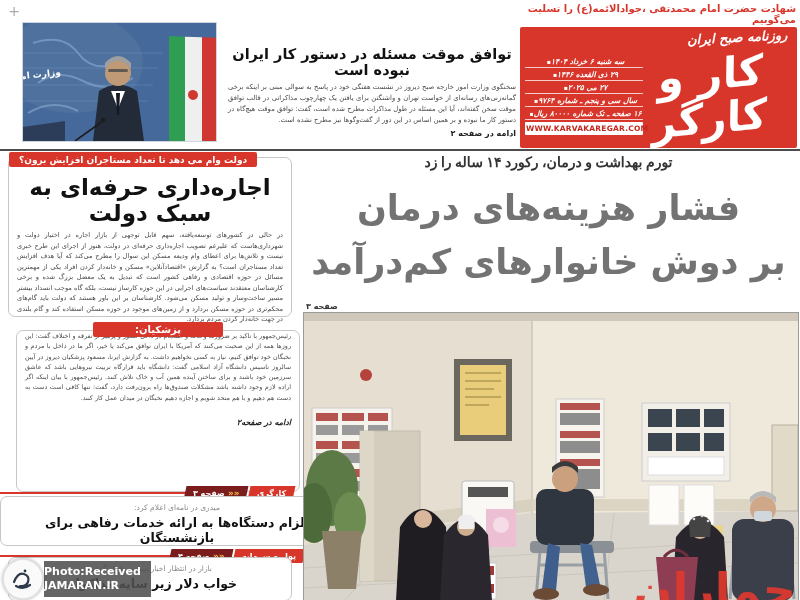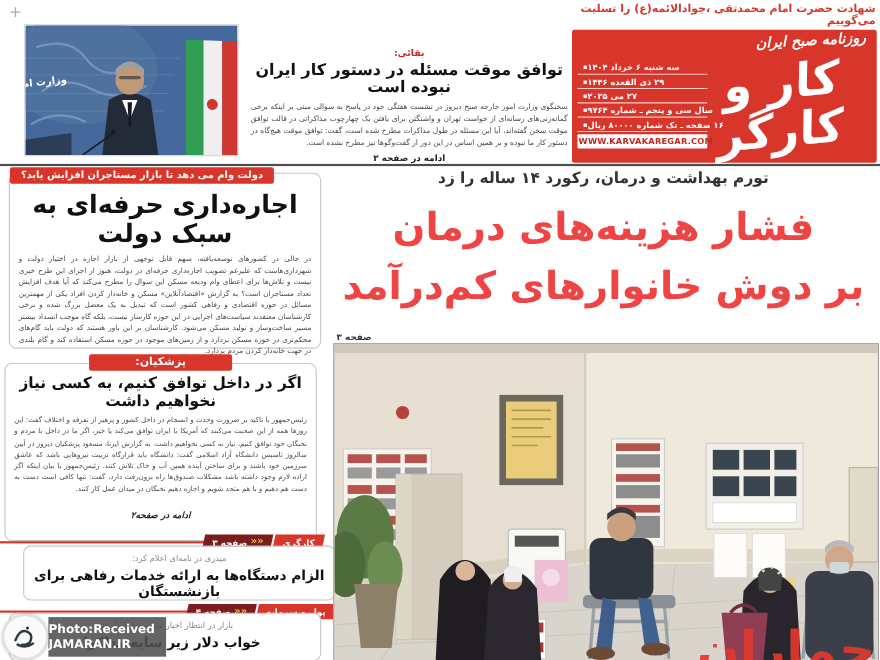--- a/index.html
+++ b/index.html
@@ -14,74 +14,74 @@
   
   .cropmark{top:4px;left:6px;width:14px;height:14px;color:#aaa;font-size:14px;line-height:14px;}
 
   
   .masthead{top:27px;left:520px;width:277px;height:121px;background:#d8362b;border-radius:2px;}
   .tagline{top:3px;right:10px;color:#fff;font-size:13px;font-style:italic;font-weight:bold;
            transform:rotate(-3deg);}
   .logo{top:26px;right:2px;width:170px;color:#fff;font-size:42px;font-weight:bold;line-height:1.05;
         text-align:center;transform:rotate(-5deg) skewX(-6deg);letter-spacing:-2px;}
   .info-col{top:28px;left:5px;width:118px;}
-  .info-line{display:flex;flex-direction:row-reverse;align-items:center;justify-content:flex-start;
+  .info-line{display:flex;flex-direction:row-reverse;align-items:center;justify-content:center;
              border-bottom:1px solid rgba(255,255,255,.75);padding:1.5px 2px;color:#fff;
-             font-size:7.5px;font-weight:bold;white-space:nowrap;}
+             font-size:7.5px;font-weight:bold;white-space:nowrap;font-style:italic;}
   .info-line .blt{font-size:6px;margin-left:3px;}
   .site-strip{margin-top:2px;background:#fff;color:#c4271d;font-size:7.5px;font-weight:bold;
               text-align:center;padding:2px 1px;border-radius:1px;direction:ltr;letter-spacing:.2px;}
 
   
   .spox{top:22px;left:22px;width:193px;height:118px;border:1px solid #cfd6e0;overflow:hidden;}
 
   
   .baghaei{top:44px;left:228px;width:288px;height:104px;}
   .kicker-sm{text-align:center;color:#c4271d;font-size:8.5px;font-weight:bold;}
   .baghaei h2{margin:2px 0 4px;text-align:center;font-size:14.5px;color:#111;}
   .body-txt{font-size:6.8px;color:#4a4a4a;text-align:justify;line-height:1.6;margin:0;}
-  .cont{font-size:8px;font-weight:bold;color:#222;text-align:center;margin-top:3px;}
+  .cont{font-size:8px;font-weight:bold;color:#222;text-align:right;margin-top:3px;}
 
   
   .divider{top:149px;left:0;width:800px;height:2px;background:#4d4d4d;}
 
   
   .nbox{border:1px solid #c6c6c6;border-radius:7px;background:#fff;}
   .rent{top:157px;left:8px;width:282px;height:158px;}
   .rent-kicker{top:-6px;left:0px;background:#d8362b;color:#fff;font-size:9px;font-weight:bold;
                padding:2.5px 10px;border-radius:2px;white-space:nowrap;}
   .rent h2{margin:16px 6px 4px;text-align:center;font-size:23px;color:#111;}
   .rent .body-txt{margin:0 8px;font-size:6.6px;}
   .rent .cont{margin:4px 8px 0;}
 
   
   .health{top:152px;left:300px;width:497px;height:158px;text-align:center;}
-  .health-kicker{font-size:14px;color:#333;font-weight:bold;margin-top:2px;}
-  .health h1{margin:10px 0 0;font-size:35px;line-height:1.55;color:#ef4444;font-weight:bold;}
+  .health-kicker{font-size:14px;color:#333;font-weight:bold;margin-top:2px;font-family:Liberation Serif, serif;}
+  .health h1{margin:10px 0 0;font-size:35px;line-height:1.55;color:#737373;font-weight:bold;}
   .health-pageref{position:absolute;left:6px;bottom:-1px;font-size:8px;font-weight:bold;color:#333;}
 
   
-  .pez{top:330px;left:4px;width:282px;height:160px;}
+  .pez{top:330px;left:16px;width:282px;height:160px;}
   .pez-kicker{top:-9px;left:50%;transform:translateX(-50%);background:#d8362b;color:#fff;
               font-size:10px;font-weight:bold;padding:2px 42px;border-radius:2px;white-space:nowrap;}
   .pez h2{margin:10px 6px 4px;text-align:center;font-size:14px;color:#111;}
   .pez .body-txt{margin:0 8px;font-size:6.4px;}
   .pez .cont{margin:15px 8px 0;font-style:italic;}
 
   
   .sec-line{height:2px;background:#d8362b;}
   .sec-tab{display:flex;flex-direction:row;align-items:stretch;position:absolute;height:14px;}
   .sec-name{background:#d8362b;color:#fff;font-size:8px;font-weight:bold;padding:1px 8px;
             display:flex;align-items:center;transform:skewX(-12deg);}
   .sec-page{background:#7c1d1d;color:#fff;font-size:8px;font-weight:bold;padding:1px 8px;
             display:flex;align-items:center;gap:3px;transform:skewX(-12deg);margin-right:2px;}
   .sec-page .chev{color:#f2c14e;font-weight:bold;font-size:9px;}
   .unskew{transform:skewX(12deg);display:inline-block;}
 
-  .labor-box{top:496px;left:21px;width:282px;height:48px;}
+  .labor-box{top:496px;left:0;width:282px;height:48px;padding-left:35px;}
   .minor-kicker{text-align:center;color:#8a8a8a;font-size:7.5px;margin-top:6px;}
   .minor-head{text-align:center;color:#111;font-size:12.5px;font-weight:bold;margin-top:3px;}
 
   .money-box{top:557px;left:8px;width:282px;height:42px;overflow:hidden;}
 
   
   .hospital{top:312px;left:303px;width:494px;height:288px;border:1px solid #9a9a9a;overflow:hidden;background:#e9e3d6;}
   .jamaran-red{position:absolute;right:2px;bottom:-16px;color:#e0392e;font-size:46px;font-weight:bold;
                letter-spacing:4px;opacity:.92;}
 
@@ -124,21 +124,20 @@
         <path d="M82,46 Q95,30 108,46 L108,40 Q95,26 82,40 Z" fill="#9f9f9f"></path>
         <rect x="85" y="46" width="20" height="3" rx="1.5" fill="#4a4a4a" opacity=".8"></rect>
       </g>
       <path d="M52,118 L80,98" stroke="#1d1d1d" stroke-width="1.6"></path>
       <circle cx="80" cy="97" r="2.2" fill="#1d1d1d"></circle>
       <polygon points="0,104 42,98 42,118 0,118" fill="#2c3d59"></polygon>
     </svg>
   </div>
 
   <div class="abs baghaei">
-    <div class="kicker-sm">بقائی:</div>
     <h2>توافق موقت مسئله در دستور کار ایران نبوده است</h2>
     <p class="body-txt">سخنگوی وزارت امور خارجه صبح دیروز در نشست هفتگی خود در پاسخ به سوالی مبنی بر اینکه برخی گمانه‌زنی‌های رسانه‌ای از خواست تهران و واشنگتن برای یافتن یک چهارچوب مذاکراتی در قالب توافق موقت سخن گفته‌اند، آیا این مسئله در طول مذاکرات مطرح شده است، گفت: توافق موقت هیچ‌گاه در دستور کار ما نبوده و بر همین اساس در این دور از گفت‌وگوها نیز مطرح نشده است.</p>
     <div class="cont">ادامه در صفحه ۲</div>
   </div>
 
   <div class="abs masthead">
     <div class="abs tagline">روزنامه صبح ایران</div>
     <div class="abs logo">کار و کارگر</div>
     <div class="abs info-col">
       <div class="info-line">
@@ -161,38 +160,37 @@
         <span class="blt">▪</span>
         <span>۱۶ صفحه ـ تک شماره ۸۰۰۰۰ ریال</span>
       </div>
       <div class="site-strip">WWW.KARVAKAREGAR.COM</div>
     </div>
   </div>
 
   <div class="abs divider"></div>
 
   <div class="abs nbox rent">
-    <div class="abs rent-kicker">دولت وام می دهد تا بازار مستاجران افزایش یابد؟</div>
+    <div class="abs rent-kicker">دولت وام می دهد تا تعداد مستاجران افزایش برون؟</div>
     <h2>اجاره‌داری حرفه‌ای به سبک دولت</h2>
     <p class="body-txt">در حالی در کشورهای توسعه‌یافته، سهم قابل توجهی از بازار اجاره در اختیار دولت و شهرداری‌هاست که علیرغم تصویب اجاره‌داری حرفه‌ای در دولت، هنوز از اجرای این طرح خبری نیست و تلاش‌ها برای اعطای وام ودیعه مسکن این سوال را مطرح می‌کند که آیا هدف افزایش تعداد مستاجران است؟ به گزارش «اقتصادآنلاین» مسکن و خانه‌دار کردن افراد یکی از مهمترین مسائل در حوزه اقتصادی و رفاهی کشور است که تبدیل به یک معضل بزرگ شده و برخی کارشناسان معتقدند سیاست‌های اجرایی در این حوزه کارساز نیست، بلکه گاه موجب انسداد بیشتر مسیر ساخت‌وساز و تولید مسکن می‌شود. کارشناسان بر این باور هستند که دولت باید گام‌های محکم‌تری در حوزه مسکن بردارد و از زمین‌های موجود در حوزه مسکن استفاده کند و گام بلندی در جهت خانه‌دار کردن مردم بردارد.</p>
     <div class="cont">ادامه در صفحه ۱۳</div>
   </div>
 
   <div class="abs health">
     <div class="health-kicker">تورم بهداشت و درمان، رکورد ۱۴ ساله را زد</div>
     <h1>
       <span style="display:block">فشار هزینه‌های درمان</span>
       <span style="display:block">بر دوش خانوارهای کم‌درآمد</span>
     </h1>
     <div class="health-pageref">صفحه ۳</div>
   </div>
 
   <div class="abs nbox pez">
     <div class="abs pez-kicker">پزشکیان:</div>
-    <h2>اگر در داخل توافق کنیم، به کسی نیاز نخواهیم داشت</h2>
     <p class="body-txt">رئیس‌جمهور با تاکید بر ضرورت وحدت و انسجام در داخل کشور و پرهیز از تفرقه و اختلاف گفت: این روزها همه از این صحبت می‌کنند که آمریکا با ایران توافق می‌کند یا خیر، اگر ما در داخل با مردم و نخبگان خود توافق کنیم، نیاز به کسی نخواهیم داشت. به گزارش ایرنا، مسعود پزشکیان دیروز در آیین سالروز تاسیس دانشگاه آزاد اسلامی گفت: دانشگاه باید قرارگاه تربیت نیروهایی باشد که عاشق سرزمین خود باشند و برای ساختن آینده همین آب و خاک تلاش کنند. رئیس‌جمهور با بیان اینکه اگر اراده لازم وجود داشته باشد مشکلات صندوق‌ها راه برون‌رفت دارد، گفت: تنها کافی است دست به دست هم دهیم و با هم متحد شویم و اجازه دهیم نخبگان در میدان عمل کار کنند.</p>
     <div class="cont">ادامه در صفحه۲</div>
   </div>
 
   <div class="abs sec-line" style="top:492px;left:0;width:230px;"></div>
   <div class="sec-tab" style="top:486px;left:185px;">
     <div class="sec-name">
         <span class="unskew">کارگری</span>
       </div>
     <div class="sec-page">

